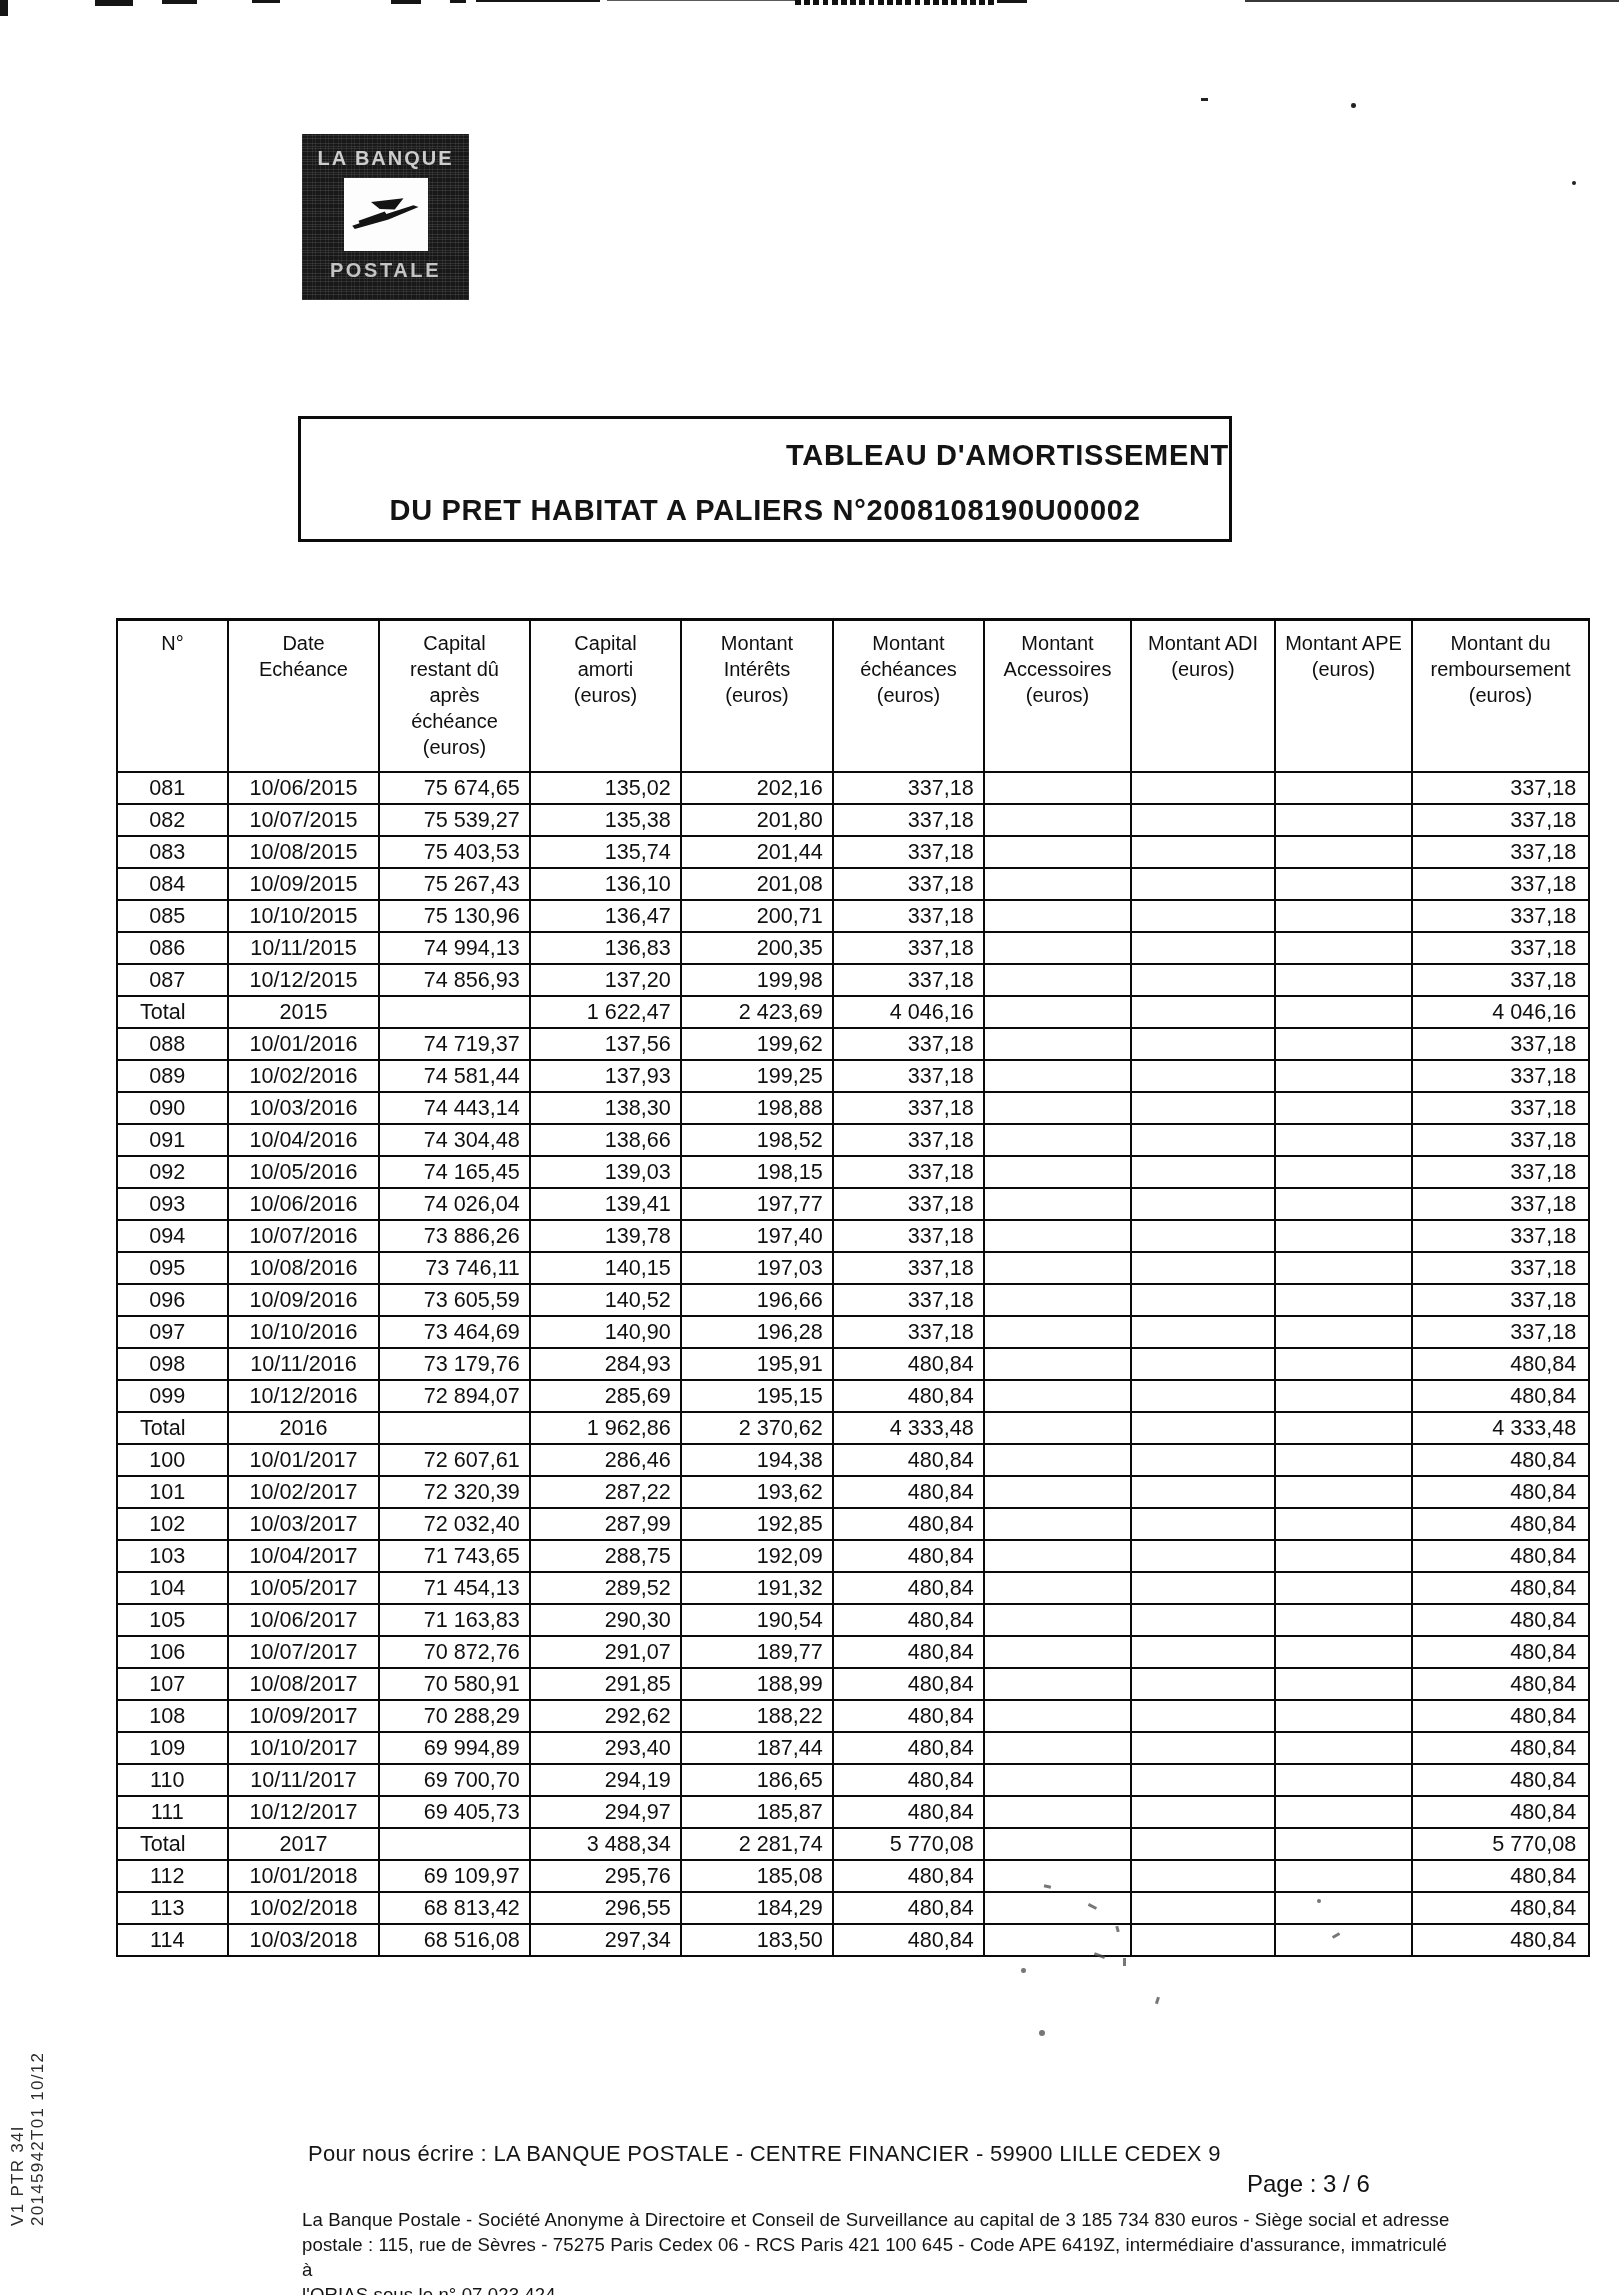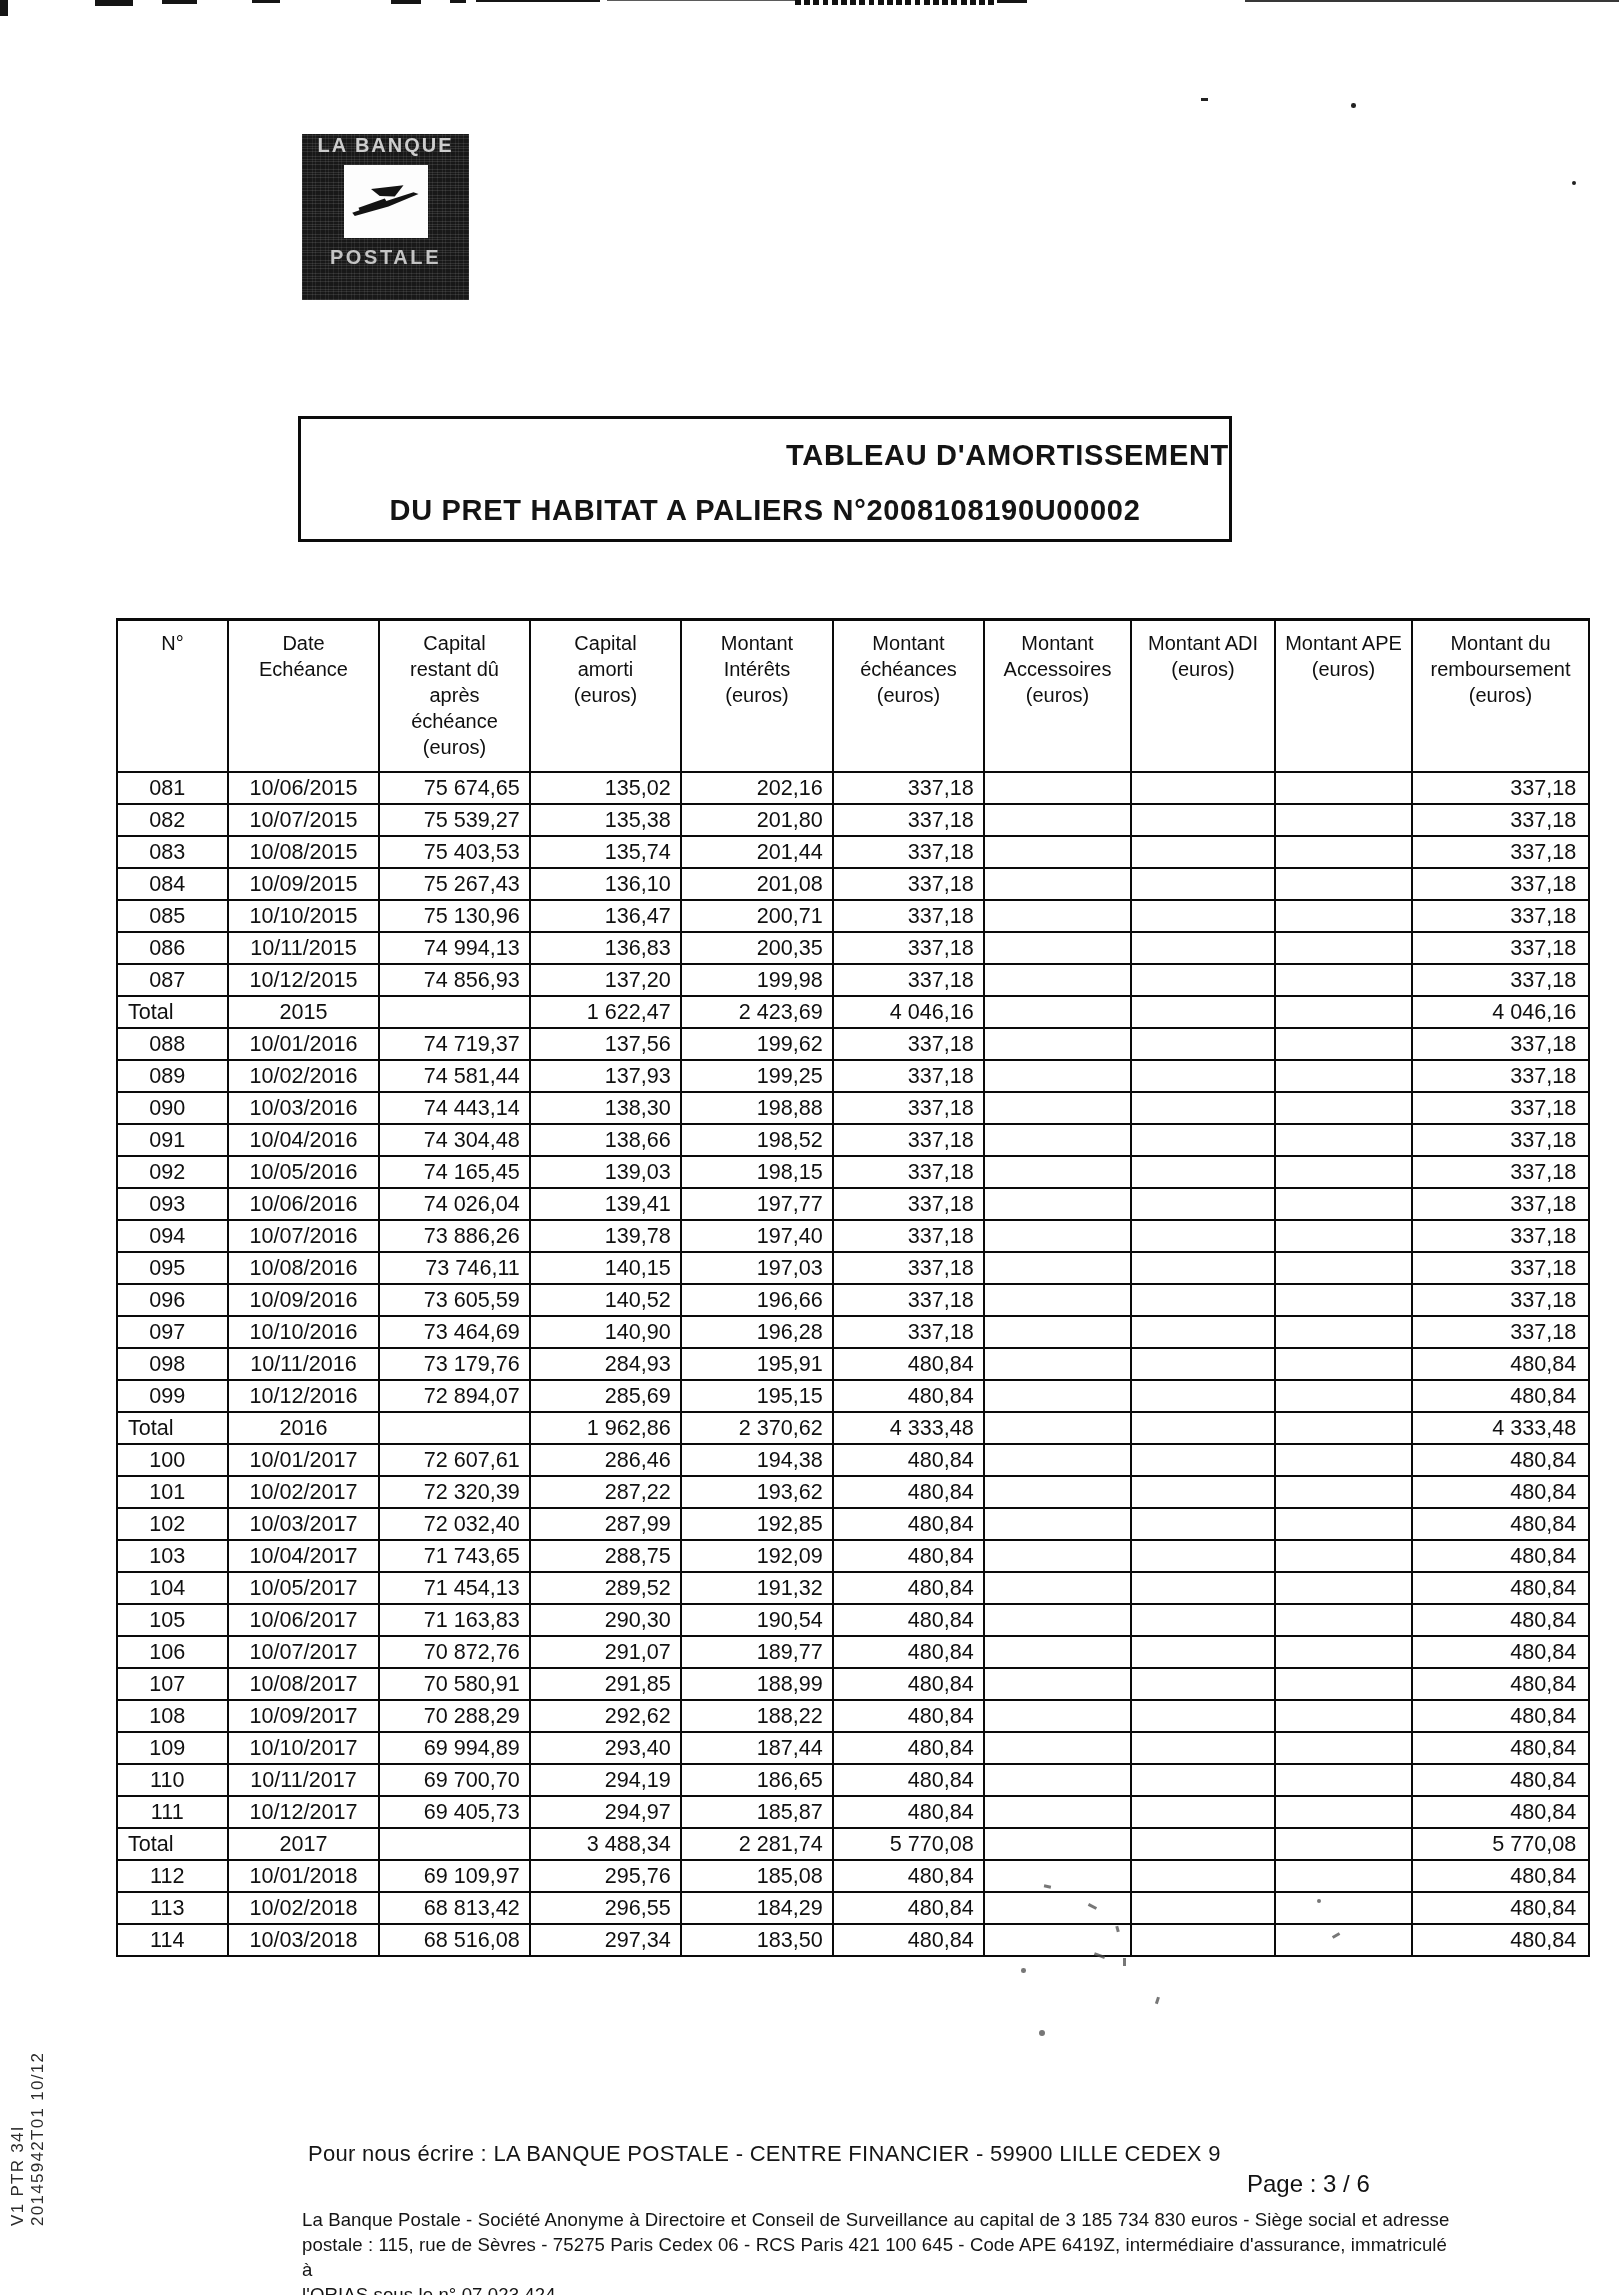--- a/index.html
+++ b/index.html
@@ -37,21 +37,21 @@
   .logo {
     position: absolute; left: 302px; top: 134px;
     width: 167px; height: 166px;
     background-color: #181818;
     background-image:
       repeating-linear-gradient(0deg, rgba(255,255,255,.10) 0 0.7px, transparent 0.7px 2.6px),
       repeating-linear-gradient(90deg, rgba(255,255,255,.07) 0 0.7px, transparent 0.7px 2.6px);
     text-align: center;
   }
   .logo-top {
-    padding-top: 0; font-size: 20px; font-weight: bold;
+    padding-top: 13px; font-size: 20px; font-weight: bold;
     letter-spacing: 2px; color: #cdcdcd;
   }
   .logo-box {
     width: 84px; height: 73px; margin: 7.9px auto 0 auto;
     background: #fdfdfd; display: flex; align-items: center; justify-content: center;
   }
   .logo-bottom {
     margin-top: 7.9px; font-size: 20px; font-weight: bold;
     letter-spacing: 2.6px; color: #c4c4c4;
   }
@@ -85,21 +85,21 @@
   }
   table.amort td {
     height: 32px; border-top-width: 2.6px; border-bottom-width: 2.6px;
     vertical-align: middle;
   }
   
   td.c-num  { text-align: center; padding-right: 10.5px; }
   td.c-date { text-align: center; border-radius: 10px; }
   td.c-r    { text-align: right; padding-right: 9.2px; }
   td.c-last { text-align: right; padding-right: 11.8px; }
-  tr.total-row td.c-num { text-align: left; padding-left: 10px; }
+  tr.total-row td.c-num { text-align: left; padding-left: 22px; }
 
   
   .footer-write {
     position: absolute; left: 308px; top: 2141px;
     font-size: 22px; color: #151515; letter-spacing: 0.3px;
   }
   .footer-page {
     position: absolute; left: 1247px; top: 2170px;
     font-size: 24px; color: #111;
   }

